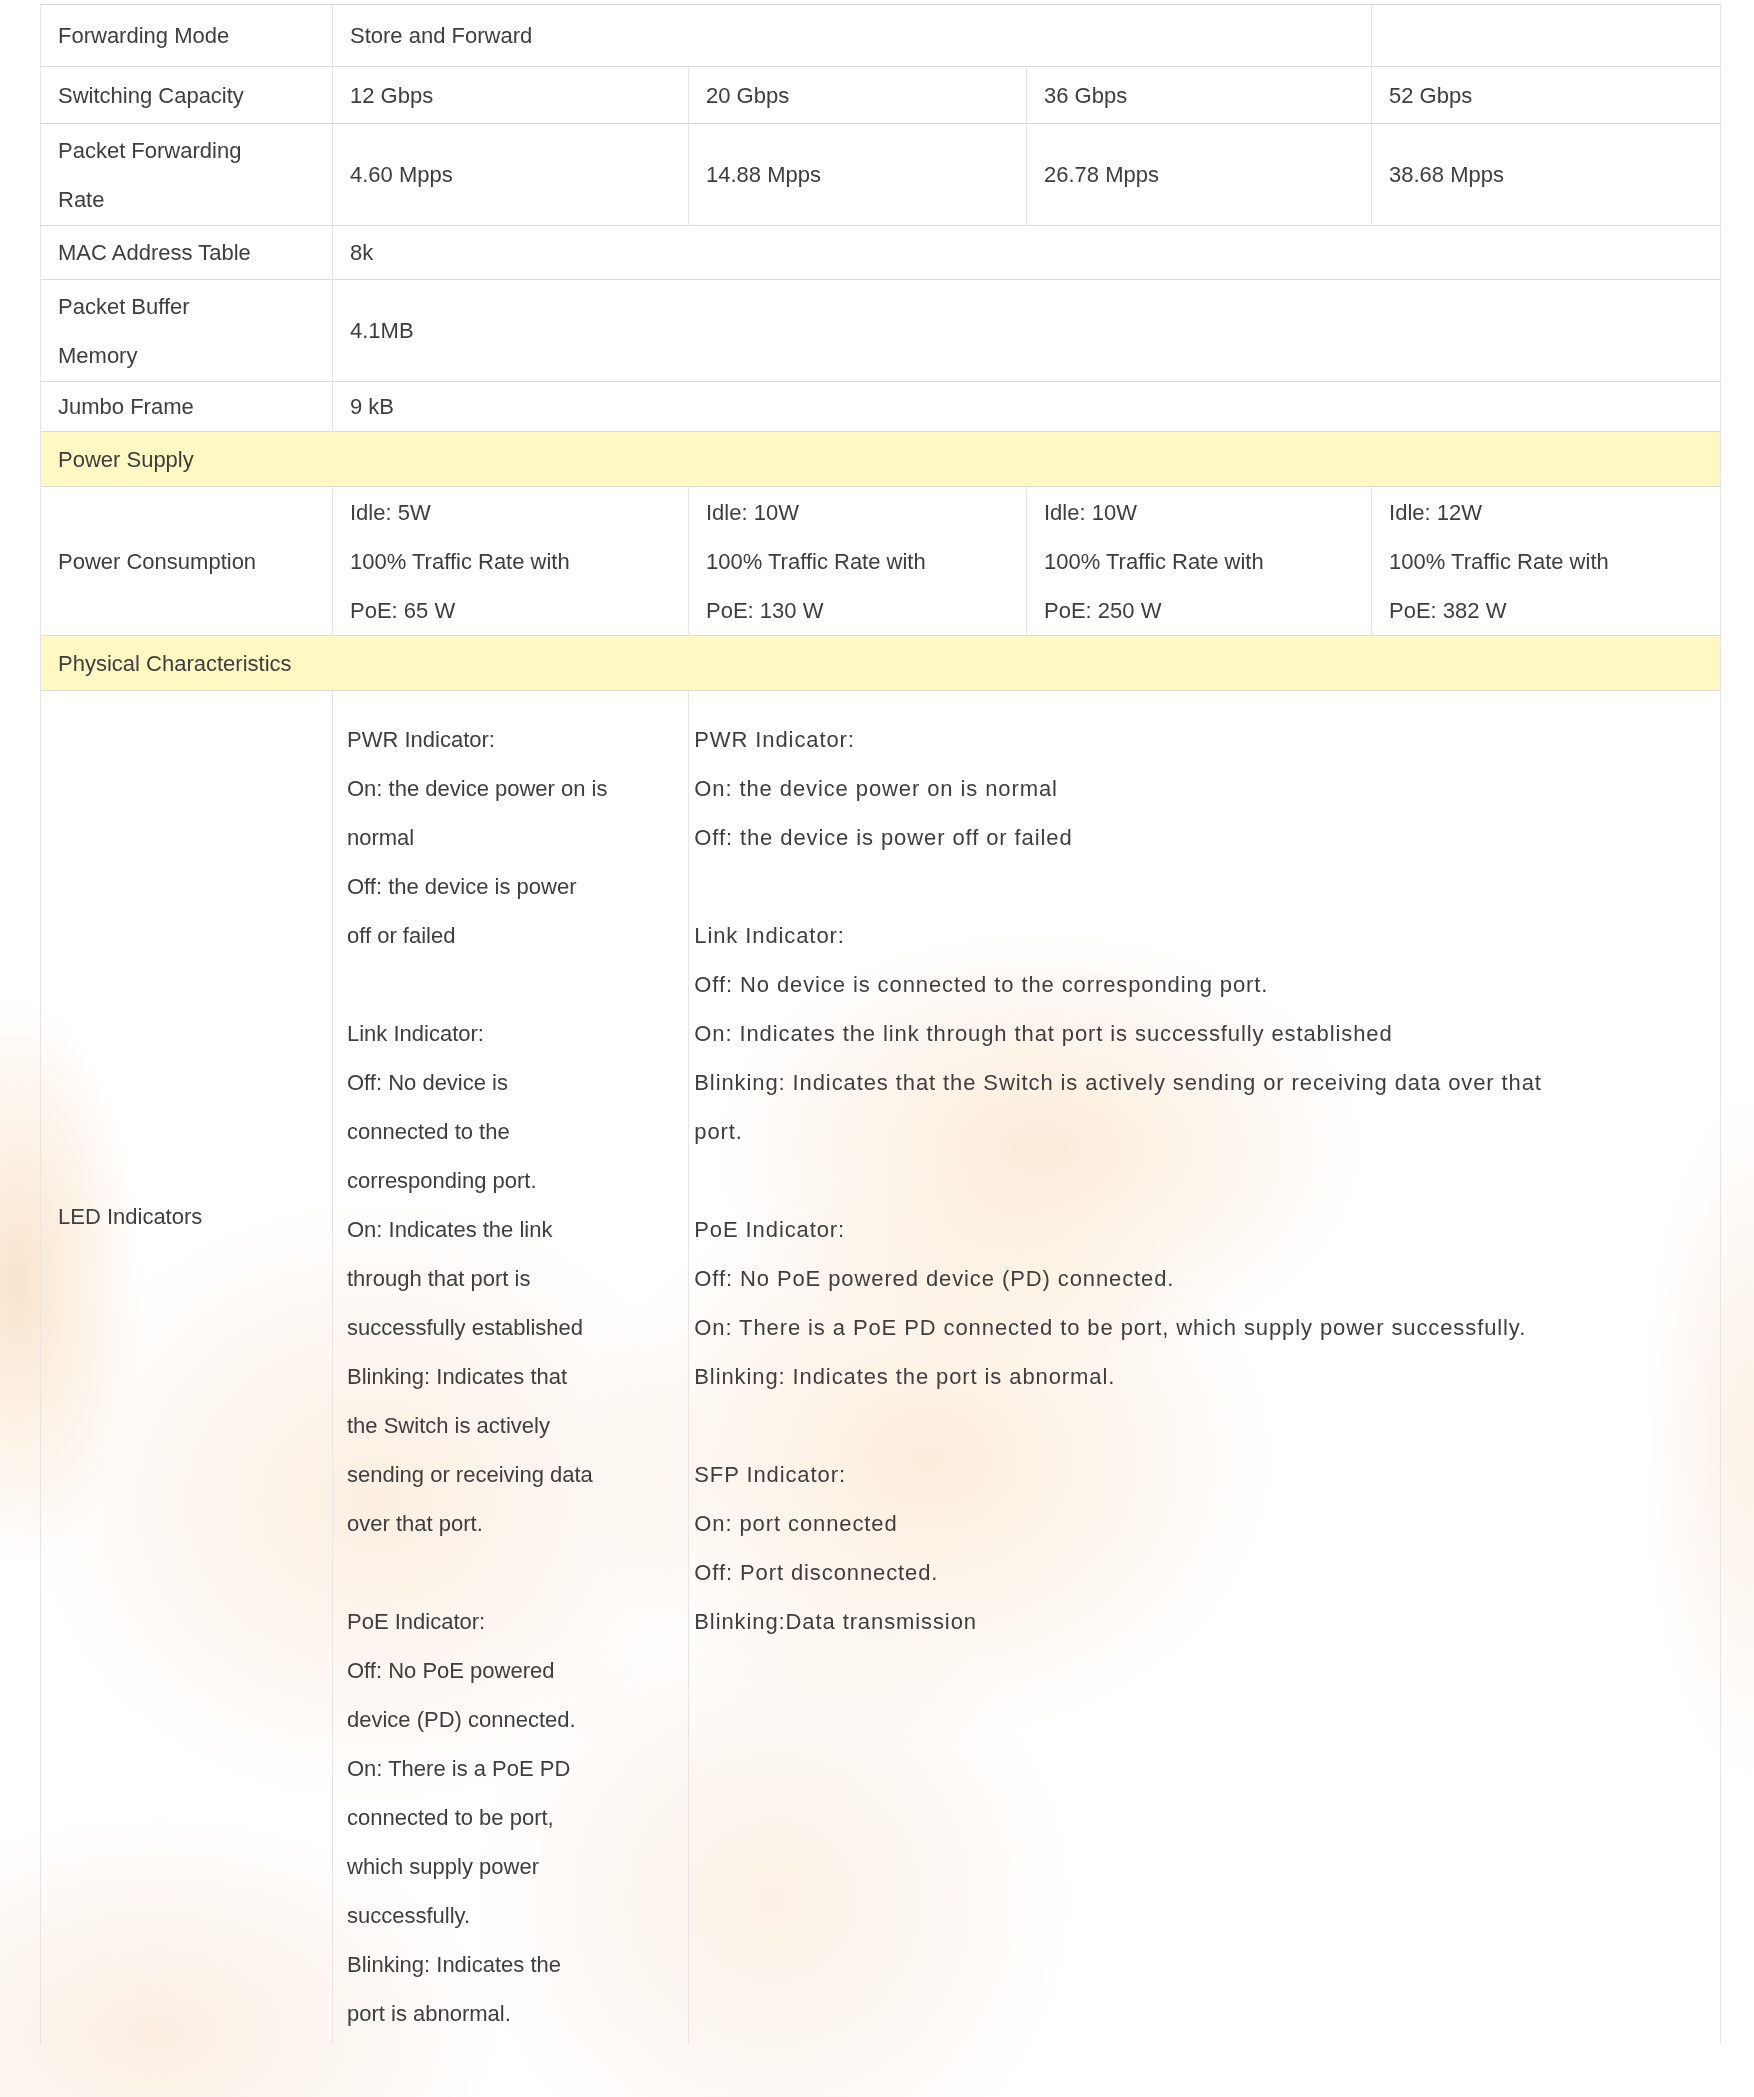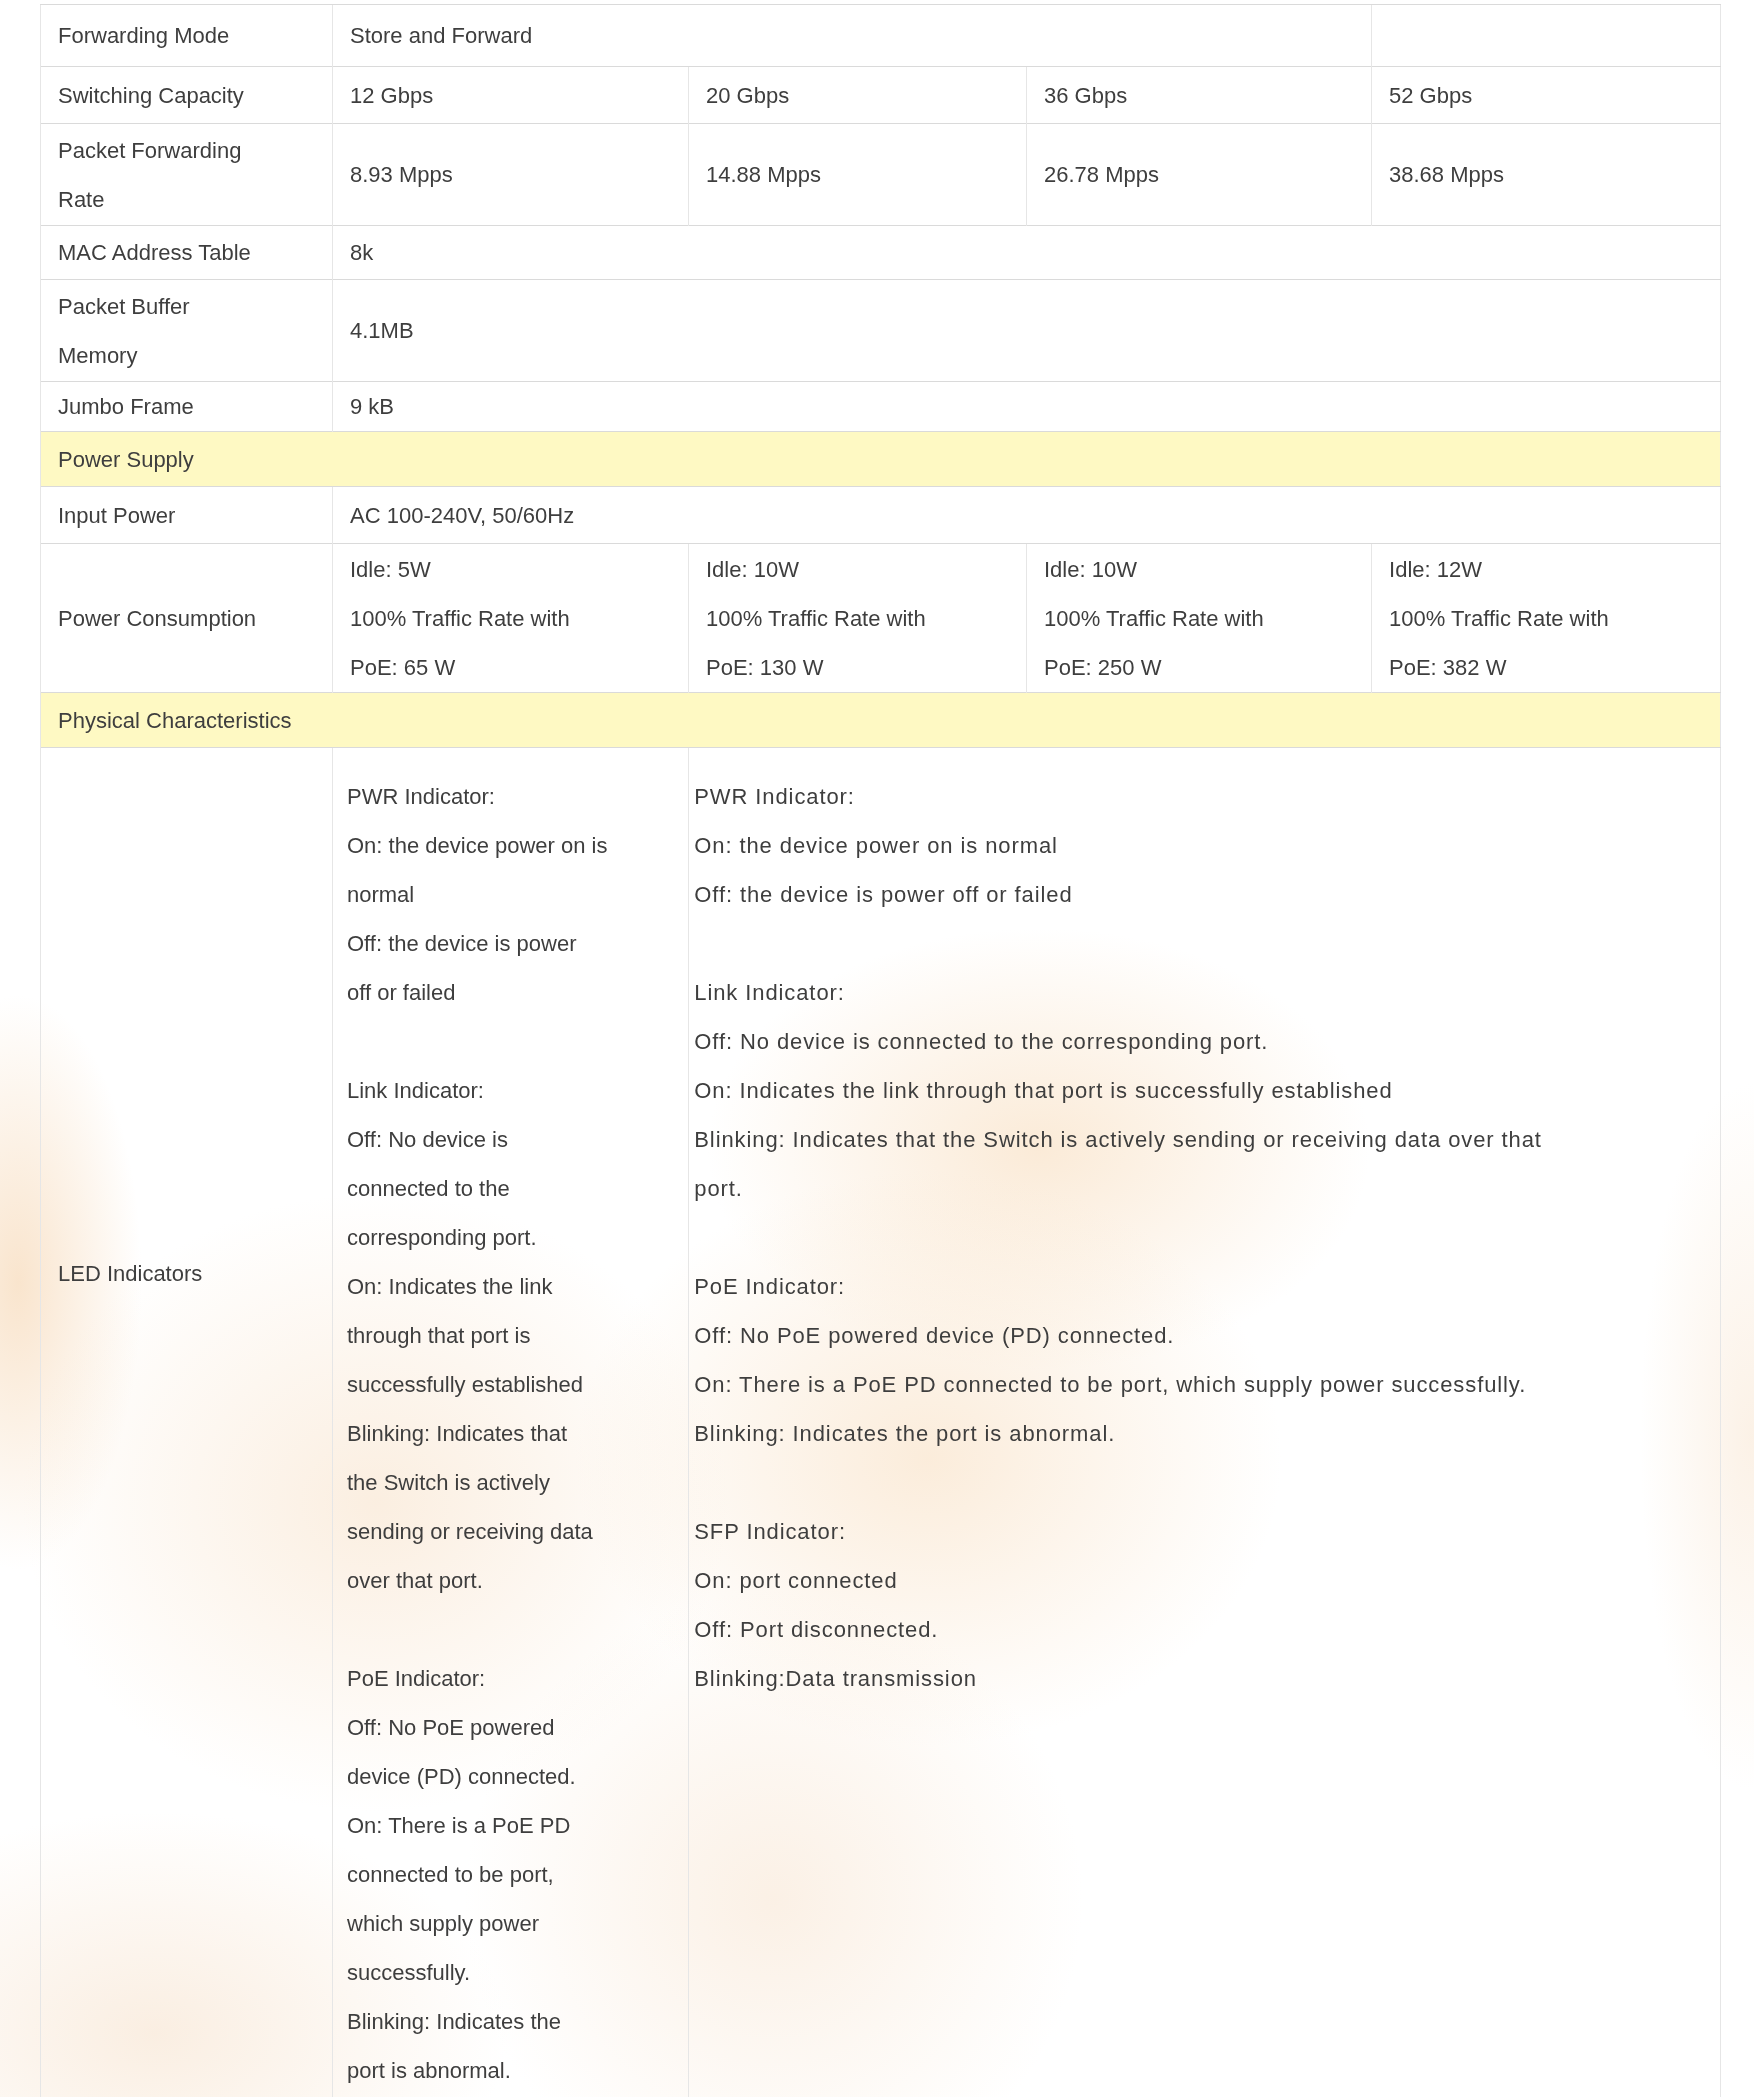--- a/index.html
+++ b/index.html
@@ -90,21 +90,21 @@
       <td class="lbl">Switching Capacity</td>
       <td class="val">12 Gbps</td>
       <td class="val">20 Gbps</td>
       <td class="val">36 Gbps</td>
       <td class="val">52 Gbps</td>
     </tr>
 
     <tr style="height:102px">
       <td class="lbl pre">Packet Forwarding
 Rate</td>
-      <td class="val">8.93 Mpps</td>
+      <td class="val">4.60 Mpps</td>
       <td class="val">14.88 Mpps</td>
       <td class="val">26.78 Mpps</td>
       <td class="val">38.68 Mpps</td>
     </tr>
 
     <tr style="height:54px">
       <td class="lbl">MAC Address Table</td>
       <td class="val" colspan="4">8k</td>
     </tr>
 
@@ -116,24 +116,20 @@
 
     <tr style="height:40px">
       <td class="lbl">Jumbo Frame</td>
       <td class="val" colspan="4">9 kB</td>
     </tr>
 
     <tr style="height:55px">
       <td class="section" colspan="5">Power Supply</td>
     </tr>
 
-    <tr style="height:57px">
-      <td class="lbl">Input Power</td>
-      <td class="val" colspan="4">AC 100-240V, 50/60Hz</td>
-    </tr>
 
     <tr style="height:149px">
       <td class="lbl">Power Consumption</td>
       <td class="val pre">Idle: 5W
 100% Traffic Rate with
 PoE: 65 W</td>
       <td class="val pre">Idle: 10W
 100% Traffic Rate with
 PoE: 130 W</td>
       <td class="val pre">Idle: 10W

